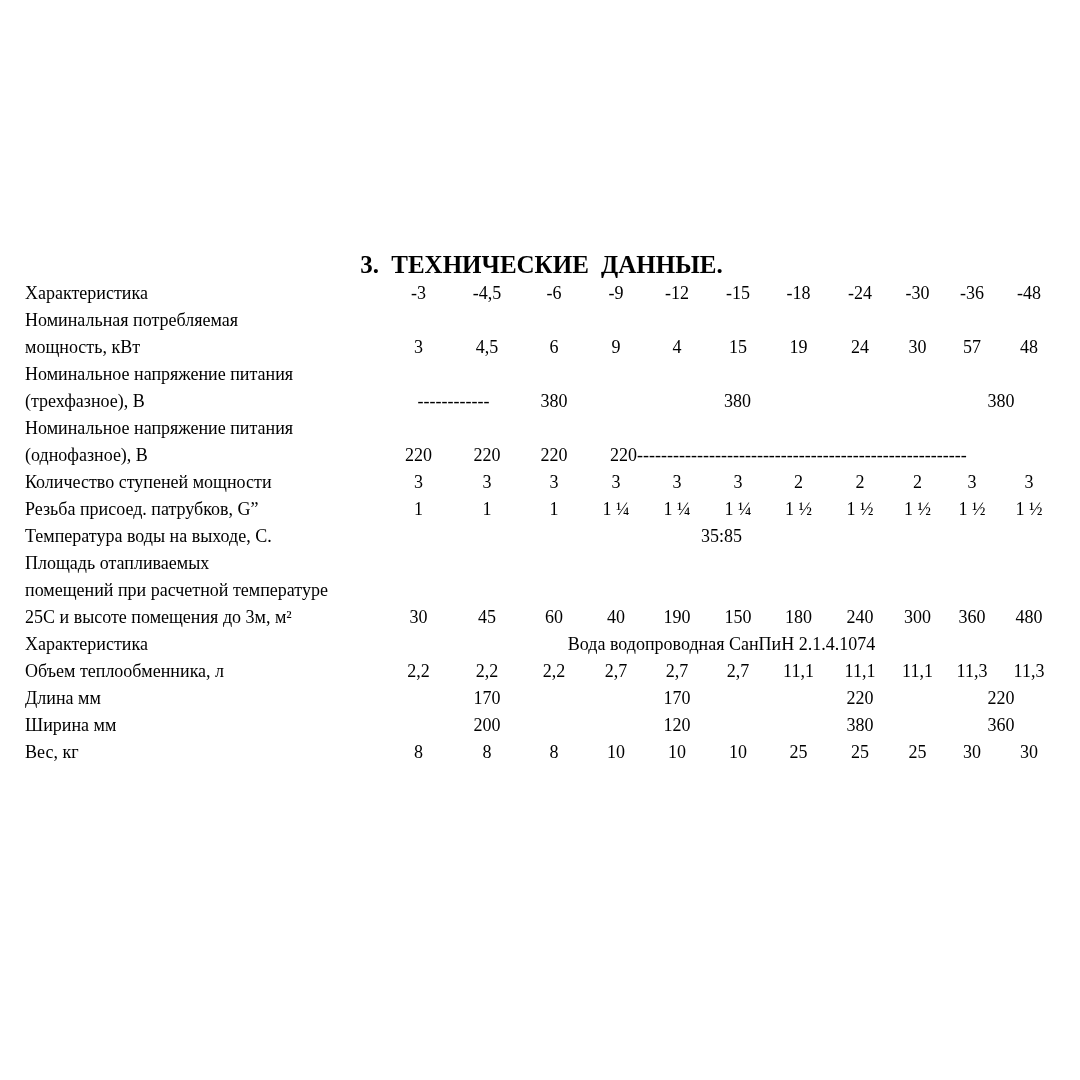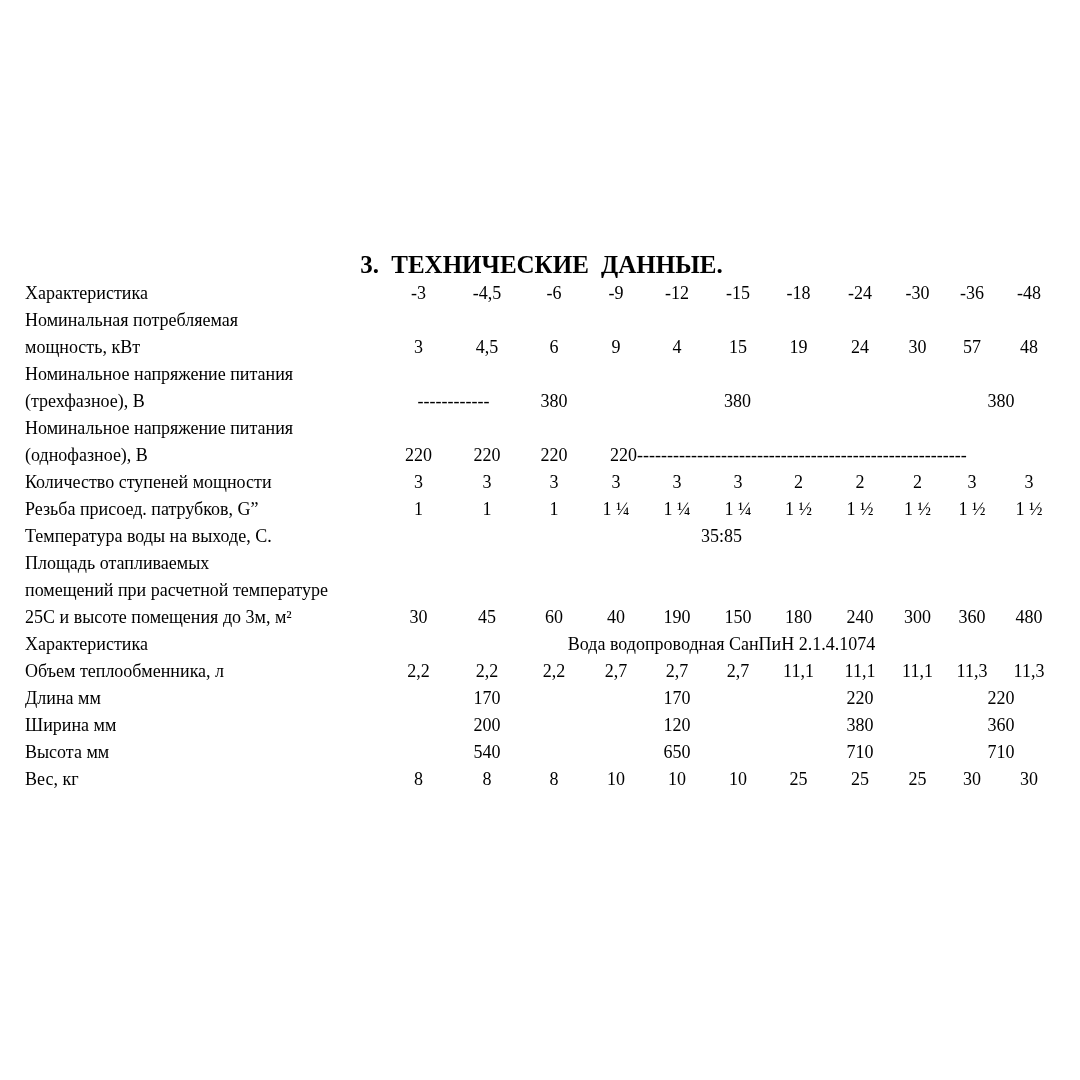--- a/index.html
+++ b/index.html
@@ -207,33 +207,20 @@
             <td></td>
             <td></td>
             <td>120</td>
             <td></td>
             <td></td>
             <td>380</td>
             <td></td>
             <td colspan="2">360</td>
           </tr>
           <tr>
-            <td class="label">Высота мм</td>
-            <td></td>
-            <td>540</td>
-            <td></td>
-            <td></td>
-            <td>650</td>
-            <td></td>
-            <td></td>
-            <td>710</td>
-            <td></td>
-            <td colspan="2">710</td>
-          </tr>
-          <tr>
             <td class="label">Вес, кг</td>
             <td>8</td>
             <td>8</td>
             <td>8</td>
             <td>10</td>
             <td>10</td>
             <td>10</td>
             <td>25</td>
             <td>25</td>
             <td>25</td>

